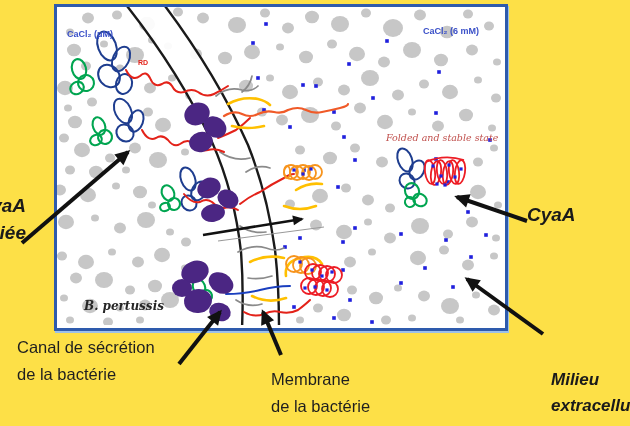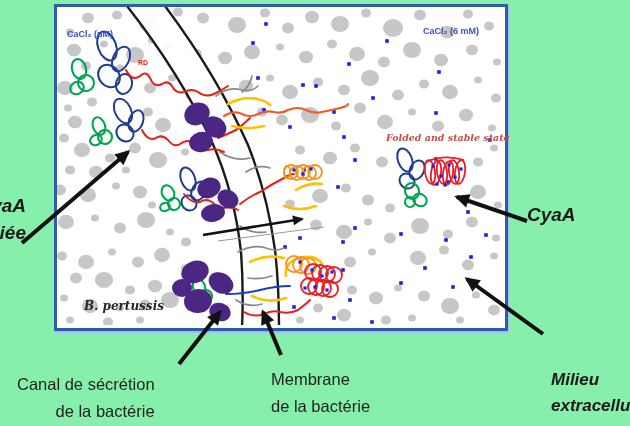--- a/index.html
+++ b/index.html
@@ -1,25 +1,25 @@
 <!DOCTYPE html>
 <html style="--box_border: #2e5bad; --box_border_light: #9cc0e8; --salt_label_blue: #3a50c8; --folded_state_red: #c0504d; --crowding_gray: #c7c7c7; --calcium_blue: #2020dd; --channel_purple: #4b2683; --scribble_navy: #1e3d8f; --scribble_green: #00a550; --chain_red: #e32219; --chain_orange: #f05a28; --chain_yellow: #ffc000; --coil_orange: #f7941d; --coil_red: #ed1c24;"><head>
 <meta charset="utf-8">
 <style>
   html,body{margin:0;padding:0;background:#fff;}
-  #screen{position:relative;width:630px;height:426px;overflow:hidden;background:#86efac;
+  #screen{position:relative;width:630px;height:426px;overflow:hidden;background:#fde047;
           font-family:"Liberation Sans",sans-serif;}
   #diagram-box{position:absolute;left:54px;top:4px;width:448px;height:321px;
                border:3px solid var(--box_border);box-shadow:1px 2px 0 var(--box_border_light);
                background:#fff;}
   #scene{position:absolute;left:0;top:0;}
   .lbl{position:absolute;white-space:nowrap;}
   .cacl{font-size:9px;font-weight:bold;color:var(--salt_label_blue);}
   .rd{font-size:7px;font-weight:bold;color:var(--chain_red);}
-  .folded-state{font-family:"DejaVu Serif",serif;font-style:italic;font-weight:bold;
+  .folded-state{font-family:"DejaVu Serif",serif;font-style:italic;font-weight:normal;
                 font-size:9.5px;color:var(--folded_state_red);}
   .bpert{font-family:"DejaVu Serif",serif;font-style:italic;font-weight:bold;
          font-size:12px;color:#262626;}
   .hand{font-style:italic;font-weight:bold;font-size:19px;line-height:27px;color:#1a1a1a;}
   .plain{font-size:16.5px;line-height:27px;color:#1f1f1f;}
   .milieu{font-style:italic;font-weight:600;font-size:17px;line-height:26px;color:#1a1a1a;
           width:85px;overflow:hidden;}
   svg .membrane{stroke:#1a1a1a;stroke-width:2.4;fill:none;}
   svg .band{fill:#ffffff;opacity:0.92;}
   svg .peri{stroke:#8a8a8a;stroke-width:1.7;fill:none;stroke-linecap:round;}
@@ -440,21 +440,21 @@
 
   <div class="lbl hand" style="left:527px;top:201px;">
     <span>CyaA</span><br>
   </div>
 
   <div class="lbl milieu" style="left:551px;top:322px;margin-top:45px;">
     <span>Milieu</span><br>
     <span>extracellulaire</span>
   </div>
 
-  <div class="lbl plain" style="left:17px;top:371px;text-align:right;">
+  <div class="lbl plain" style="left:17px;top:334px;">
     <span>Canal de sécrétion</span><br>
     <span>de la bactérie</span>
   </div>
 
   <div class="lbl plain" style="left:271px;top:366px;">
     <span>Membrane</span><br>
     <span>de la bactérie</span>
   </div>
 
 </div>

